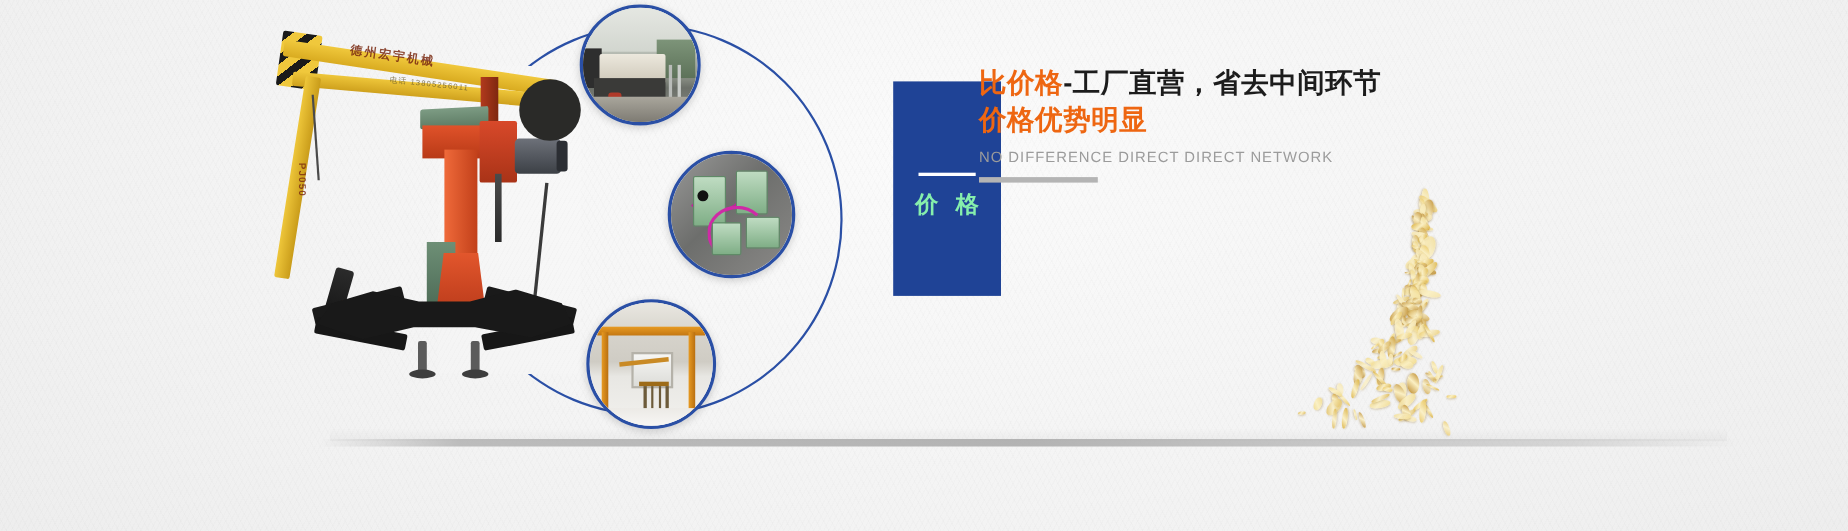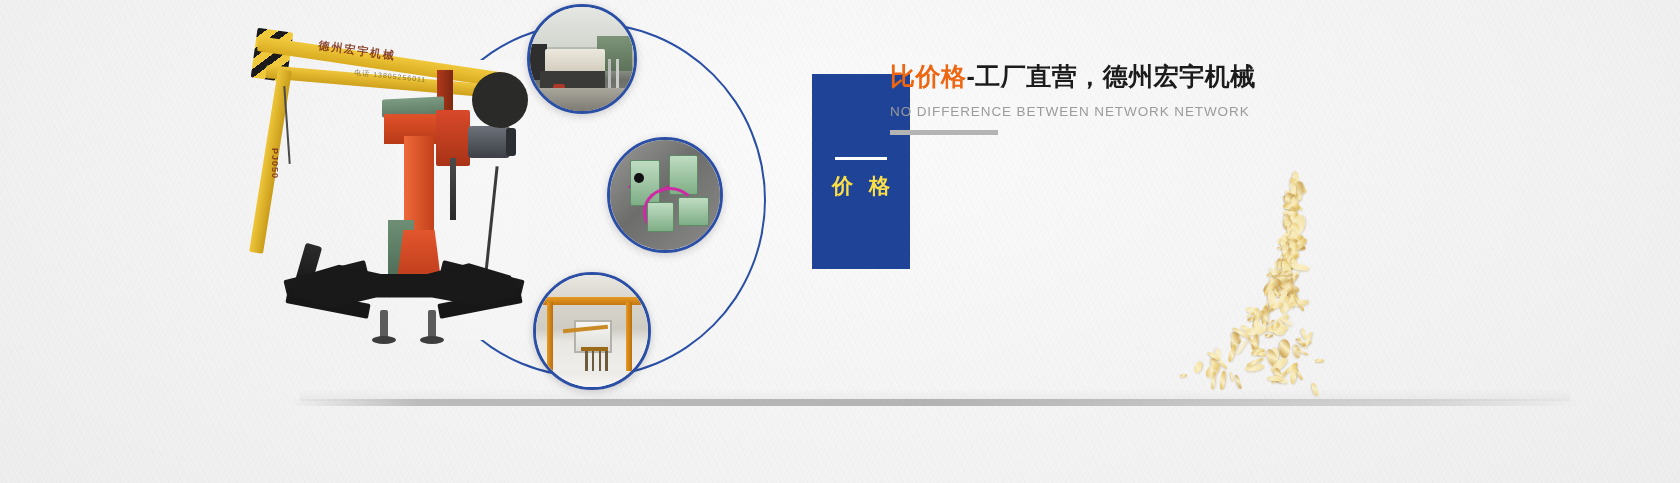--- a/index.html
+++ b/index.html
@@ -189,21 +189,21 @@
   .numbox{
     position:absolute;left:812px;top:74px;width:98px;height:195px;
     background:#1f4396;display:flex;flex-direction:column;
     align-items:center;justify-content:center;gap:0;
   }
   .numbox .num{
     color:#fff;font-size:47px;font-weight:bold;letter-spacing:2px;
     font-family:"DejaVu Sans",sans-serif;line-height:1;
   }
   .numbox .hr{width:52px;height:3px;background:#fff;margin:14px 0 12px;}
-  .numbox .cn{color:#fde047;font-size:21px;font-weight:bold;letter-spacing:5px;text-indent:5px;}
+  .numbox .cn{color:#86efac;font-size:21px;font-weight:bold;letter-spacing:5px;text-indent:5px;}
 
   .content{position:absolute;left:890px;top:60px;width:520px;}
   .h1{
     font-size:25px;font-weight:bold;color:#1c1c1c;line-height:1.32;
     letter-spacing:.5px;white-space:nowrap;
   }
   .h1 .hi{color:#ee6611;font-family:Liberation Mono, monospace;}
   .h2{
     font-size:25px;font-weight:bold;color:#ee6611;line-height:1.32;
     letter-spacing:.5px;margin-top:-1px;
@@ -311,23 +311,24 @@
     </div>
   </div>
 
   <div class="numbox">
     <div class="hr"></div>
     <div class="cn">价 格</div>
   </div>
 
   <div class="content">
     <div class="h1">
-      <span class="hi">比价格</span><span>-工厂直营，德州宏宇机械</span>
+      <span class="hi">比价格</span><span>-工厂直营，省去中间环节</span>
     </div>
-    <div class="en">NO DIFFERENCE BETWEEN NETWORK NETWORK</div>
+    <div class="h2">价格优势明显</div>
+    <div class="en">NO DIFFERENCE DIRECT DIRECT NETWORK</div>
     <div class="rule"></div>
   </div>
 
   <div class="coins" id="coins">
       <div class="coin" style="left: 118.3px; top: 6.4px; width: 20px; height: 6.7px; background: linear-gradient(135deg, rgb(240, 217, 138), rgb(251, 240, 196) 45%, rgb(240, 217, 138)); transform: rotate(87.5deg); box-shadow: rgba(140, 100, 20, 0.35) 0px 1px 2px; opacity: 0.88;"></div>
       <div class="coin" style="left: 119.9px; top: 9.9px; width: 21.4px; height: 6.6px; background: linear-gradient(135deg, rgb(232, 195, 90), rgb(251, 240, 196) 45%, rgb(232, 195, 90)); transform: rotate(42.2deg); box-shadow: rgba(140, 100, 20, 0.35) 0px 1px 2px; opacity: 0.83;"></div>
       <div class="coin" style="left: 118.9px; top: 14px; width: 20.9px; height: 11.3px; background: linear-gradient(135deg, rgb(184, 130, 31), rgb(251, 240, 196) 45%, rgb(184, 130, 31)); transform: rotate(-73.6deg); box-shadow: rgba(140, 100, 20, 0.35) 0px 1px 2px; opacity: 0.9;"></div>
       <div class="coin" style="left: 121.4px; top: 17.6px; width: 12.6px; height: 2.9px; background: linear-gradient(135deg, rgb(232, 195, 90), rgb(251, 240, 196) 45%, rgb(232, 195, 90)); transform: rotate(61.6deg); box-shadow: rgba(140, 100, 20, 0.35) 0px 1px 2px; opacity: 0.95;"></div>
       <div class="coin" style="left: 116.8px; top: 17.9px; width: 10px; height: 4.9px; background: linear-gradient(135deg, rgb(245, 227, 172), rgb(251, 240, 196) 45%, rgb(245, 227, 172)); transform: rotate(-2.1deg); box-shadow: rgba(140, 100, 20, 0.35) 0px 1px 2px; opacity: 0.88;"></div>
       <div class="coin" style="left: 117.2px; top: 13.6px; width: 17.3px; height: 5.9px; background: linear-gradient(135deg, rgb(232, 195, 90), rgb(251, 240, 196) 45%, rgb(232, 195, 90)); transform: rotate(79.4deg); box-shadow: rgba(140, 100, 20, 0.35) 0px 1px 2px; opacity: 0.76;"></div>

